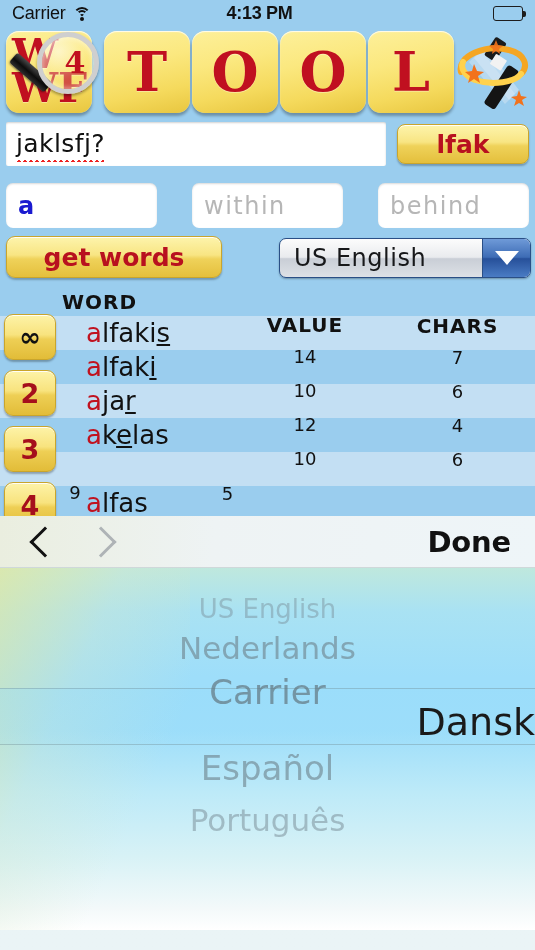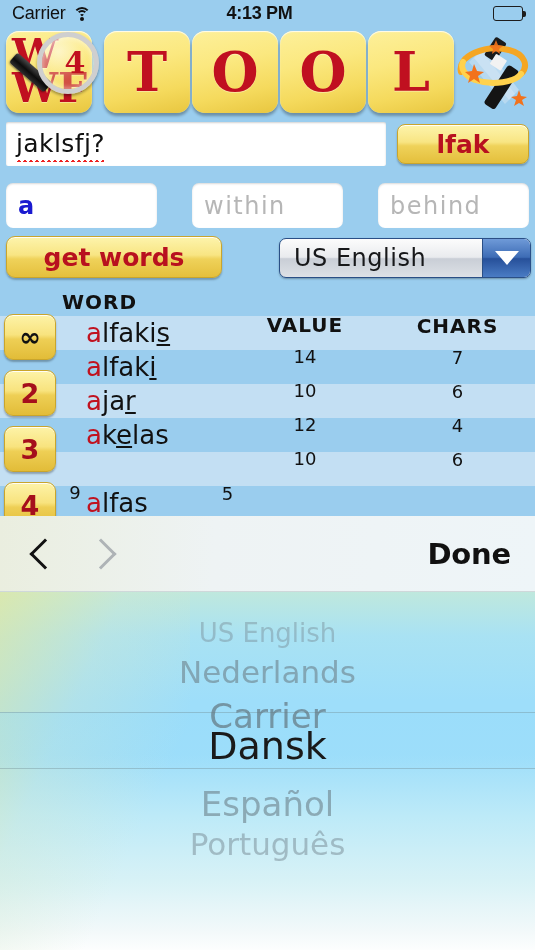--- a/index.html
+++ b/index.html
@@ -233,21 +233,21 @@
   }
   .badge.inf { color: #111; font-size: 26px; }
 
   
   .picker {
     position: absolute; left: 0; bottom: 0;
     width: 535px; height: 434px;
     background: linear-gradient(180deg, #e9f2f3 0%, #eaf4f6 100%);
   }
   .picker-toolbar {
-    position: relative; height: 76px; width: 100%;
+    position: relative; height: 52px; width: 100%;
     background: linear-gradient(92deg, #eaeedf 0%, #eef3f4 40%, #eef5f8 100%);
     border-bottom: 1px solid #cfd8da;
     display: flex; align-items: center; padding: 0 24px;
   }
   .chev {
     width: 34px; height: 34px; position: relative; margin-right: 28px;
   }
   .chev:before {
     content: ""; position: absolute; left: 10px; top: 6px;
     width: 19px; height: 19px;
@@ -427,20 +427,20 @@
       <span class="picker-done">Done</span>
     </div>
     <div class="wheel">
       <div class="wheel-sel-band"></div>
       <div class="wsel-top"></div>
       <div class="wsel-bot"></div>
       <div id="wheel-host">
           <div class="wheel-item" style="top: 26px; font-size: 26px; color: rgba(120, 140, 150, 0.45);">US English</div>
           <div class="wheel-item" style="top: 62px; font-size: 31px; color: rgba(110, 130, 140, 0.62);">Nederlands</div>
           <div class="wheel-item" style="top: 104px; font-size: 34px; color: rgba(100, 120, 130, 0.72);">Carrier</div>
-          <div class="wheel-item" style="top: 132px; font-size: 38px; color: rgb(26, 26, 26); font-weight: 400;">Dansk</div>
-          <div class="wheel-item" style="top: 192px; font-size: 34px; color: rgba(110, 130, 140, 0.62);">Español</div>
+          <div class="wheel-item" style="top: 132px; font-size: 38px; color: rgb(26, 26, 26); font-weight: 400; text-align: right;">Dansk</div>
+          <div class="wheel-item" style="top: 180px; font-size: 34px; color: rgba(110, 130, 140, 0.62);">Español</div>
           <div class="wheel-item" style="top: 234px; font-size: 31px; color: rgba(120, 140, 150, 0.52);">Português</div>
         </div>
     </div>
   </div>
 
 </div>
 
 </body></html>

